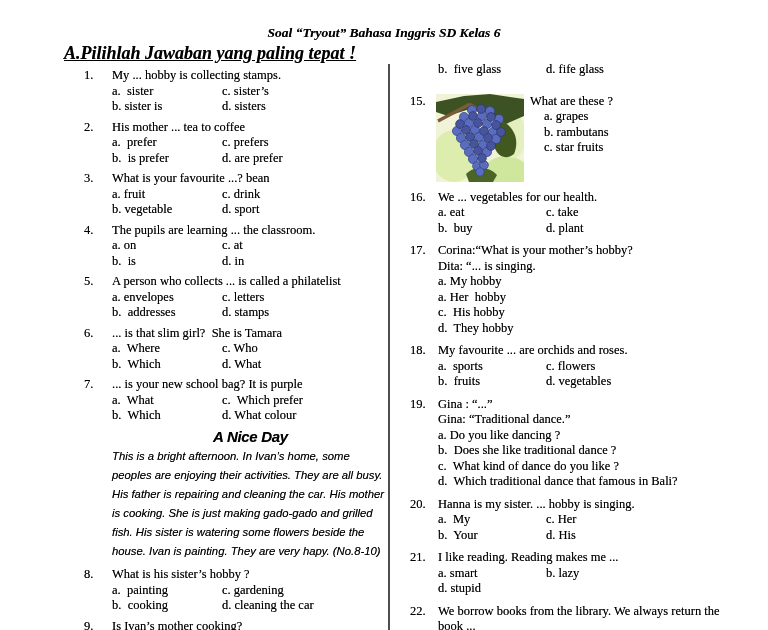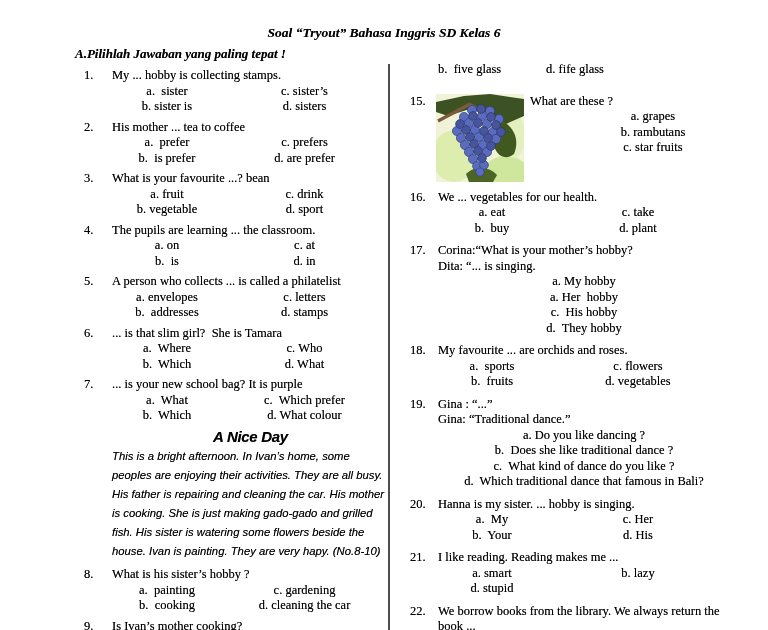--- a/index.html
+++ b/index.html
@@ -1,35 +1,35 @@
 <!DOCTYPE html>
 <html><head>
 <meta charset="utf-8">
 <style>
   html,body{margin:0;padding:0;background:#fff;}
   .page{position:relative;width:768px;height:630px;background:#ffffff;overflow:hidden;
         font-family:"Liberation Serif",serif;font-size:12.5px;line-height:15.5px;color:#000000;
         text-shadow:0 0 .5px rgba(20,20,20,.6);}
   .doc-title{position:absolute;top:25px;left:0;right:0;text-align:center;
         font-size:13.5px;font-weight:700;font-style:italic;}
-  .section-heading{position:absolute;top:46px;left:75px;font-size:13px;font-weight:700;font-style:italic;}
+  .section-heading{position:absolute;top:46px;left:64px;font-size:18px;font-weight:700;font-style:italic;text-decoration:underline;}
   .divider{position:absolute;left:388px;top:64px;width:1.5px;height:566px;background:#4d4d4d;}
   .col{position:absolute;top:68px;}
   .col-left{left:84px;width:303px;}
   .col-right{left:410px;top:62px;width:352px;}
   .q{display:flex;margin-bottom:5px;}
   .col-right .q{margin-bottom:7px;}
   .qno{flex:0 0 28px;}
   .qb{width:277px;}
   .col-right .qb{width:292px;}
   .qt{white-space:pre-wrap;}
-  .opts{display:grid;grid-template-columns:110px 1fr;text-align:center;}
+  .opts{display:grid;grid-template-columns:110px 1fr;}
   .col-right .opts{grid-template-columns:108px 1fr;}
   .opt{white-space:pre-wrap;}
-  .opts-v .opt{display:block;text-align:center;}
+  .opts-v .opt{display:block;}
   .partial-opts{display:grid;grid-template-columns:108px 1fr;margin-left:28px;margin-bottom:16px;}
   .reading-heading{margin:3px 0 3px 28px;width:277px;text-align:center;
         font-family:"Liberation Sans",sans-serif;font-weight:700;font-style:italic;
         font-size:15px;letter-spacing:-.3px;}
   .reading-para{margin:0 0 6px 28px;width:280px;font-family:"Liberation Sans",sans-serif;
         font-style:italic;font-size:11.3px;line-height:19px;}
   .q15{display:flex;margin-bottom:8px;}
   .q15 .qno{flex:0 0 26px;}
   .grape-img{flex:0 0 88px;height:88px;margin-right:4px;}
   .q15col{flex:1;padding-left:2px;}

